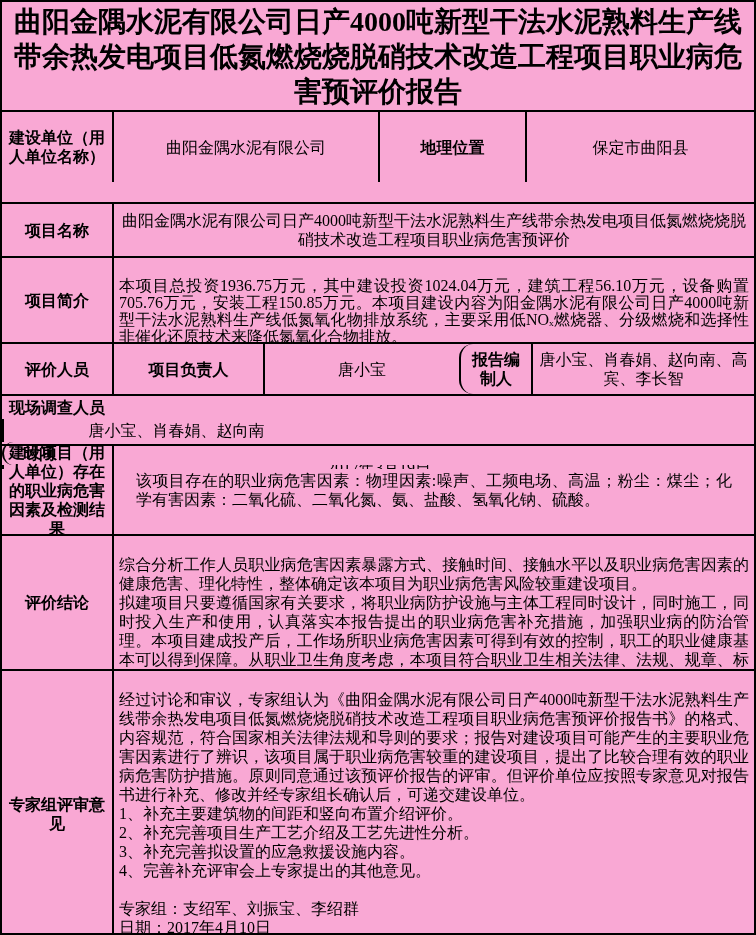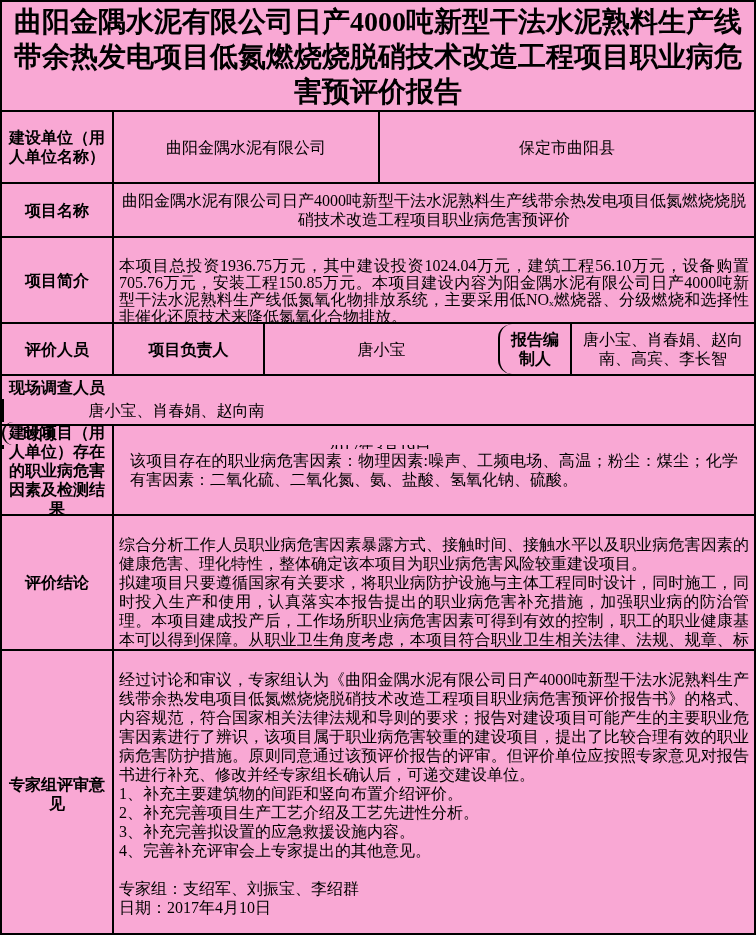--- a/index.html
+++ b/index.html
@@ -60,51 +60,52 @@
   .para {
     text-align: justify;
     white-space: pre-wrap;
     padding: 19px 5px;
   }
   .para-center {
     display: flex;
     align-items: center;
     text-align: justify;
     white-space: pre-wrap;
-    padding: 3px 16px;
+    padding: 3px 22px;
   }
   .tight { line-height: 17px; }
   
   .w-label { width: 110px; flex: none; }
   .w-266 { width: 266px; flex: none; }
   .w-147 { width: 147px; flex: none; }
   .w-151 { width: 151px; flex: none; }
-  .w-196 { width: 235px; flex: none; }
+  .w-196 { width: 196px; flex: none; }
   .w-72  { width: 72px; flex: none; border-radius: 14px; }
   .w-347 { width: 347px; flex: none; }
   .fill { flex: 1 1 auto; }
   
   .h-58  { height: 72px; }
-  .h-54  { height: 54px; }
+  .h-54  { height: 54px; margin-top: 20px; }
   .h-86  { height: 86px; }
   .h-52  { height: 52px; }
   .h-50  { height: 50px; flex-direction: column; }
   .h-128 { height: 90px; }
   .h-135 { height: 135px; }
 </style>
 </head>
 <body>
 
 <div class="doc">
 
   <div class="title">曲阳金隅水泥有限公司日产4000吨新型干法水泥熟料生产线带余热发电项目低氮燃烧烧脱硝技术改造工程项目职业病危害预评价报告</div>
 
   <div class="row h-58">
     <div class="cell label w-label">建设单位（用人单位名称）</div>
     <div class="cell vcenter w-266">曲阳金隅水泥有限公司</div>
+    <div class="cell label w-147">地理位置</div>
     <div class="cell vcenter fill">保定市曲阳县</div>
   </div>
 
   <div class="row h-54">
     <div class="cell label w-label">项目名称</div>
     <div class="cell vcenter fill">曲阳金隅水泥有限公司日产4000吨新型干法水泥熟料生产线带余热发电项目低氮燃烧烧脱硝技术改造工程项目职业病危害预评价</div>
   </div>
 
   <div class="row h-86">
     <div class="cell label w-label">项目简介</div>

